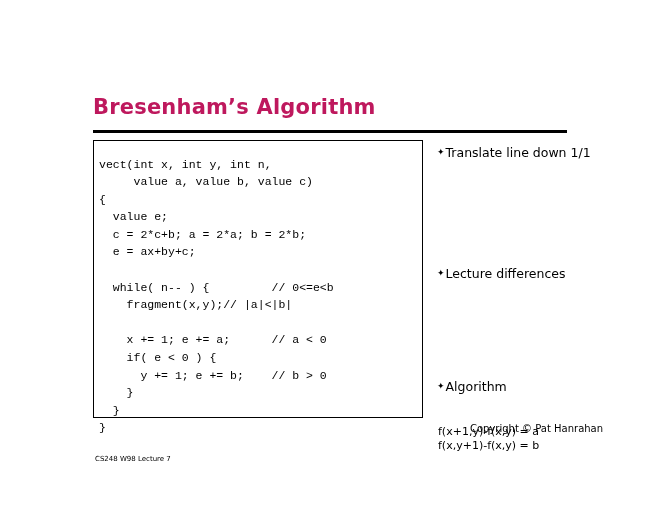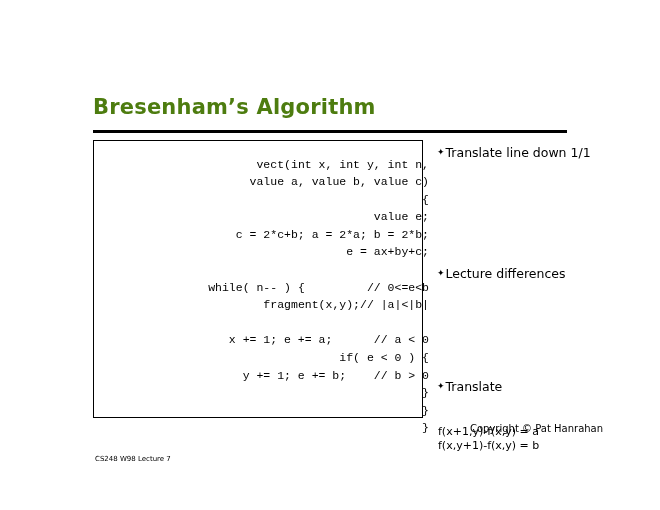--- a/index.html
+++ b/index.html
@@ -19,21 +19,21 @@
     height: 510px;
     background: #ffffff;
   }
   .title {
     position: absolute;
     left: 93px;
     top: 95px;
     font-family: "DejaVu Sans", sans-serif;
     font-size: 21px;
     font-weight: bold;
-    color: #4d7c0f;
+    color: #be185d;
     letter-spacing: 0.2px;
   }
   .title-rule {
     position: absolute;
     left: 93px;
     top: 130px;
     width: 474px;
     height: 3px;
     background: #000000;
   }
@@ -50,21 +50,20 @@
   .code-text {
     position: absolute;
     left: 99px;
     top: 144px;
     width: 330px;
     font-family: "Liberation Mono", monospace;
     font-size: 11.5px;
     line-height: 17.6px;
     color: #000000;
     white-space: pre;
-    text-align: right;
   }
   .bullets {
     position: absolute;
     left: 437px;
     top: 145px;
     width: 215px;
   }
   .bullet {
     position: absolute;
     font-family: "DejaVu Sans", sans-serif;
@@ -140,21 +139,21 @@
       <span class="dot">✦</span><span>Translate line down 1/1</span>
     </div>
 
     <div class="bullet b2">
       <span class="dot">✦</span><span>Lecture differences</span>
       <pre class="subnote">f(x+1,y)-f(x,y) = a
 f(x,y+1)-f(x,y) = b</pre>
     </div>
 
     <div class="bullet b3">
-      <span class="dot">✦</span><span>Translate</span>
+      <span class="dot">✦</span><span>Algorithm</span>
     </div>
 
   </div>
 
   <div class="footer-left">CS248 W98 Lecture 7</div>
   <div class="footer-right">Copyright © Pat Hanrahan</div>
 
 </div>
 
 </body></html>

